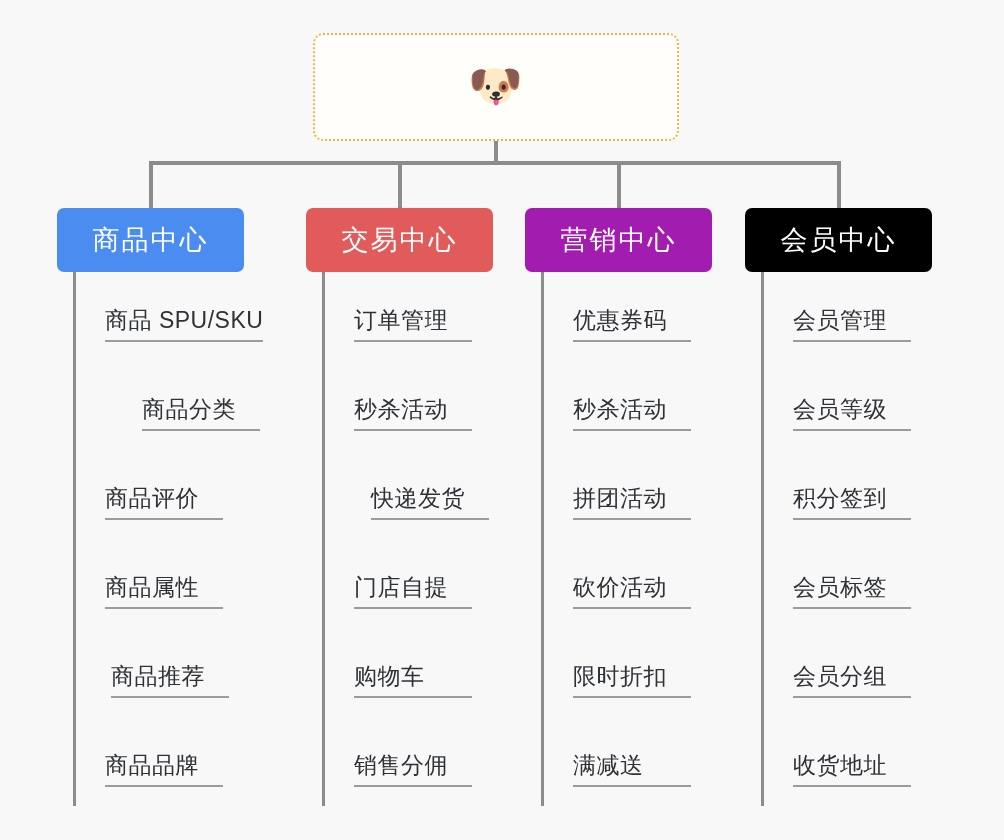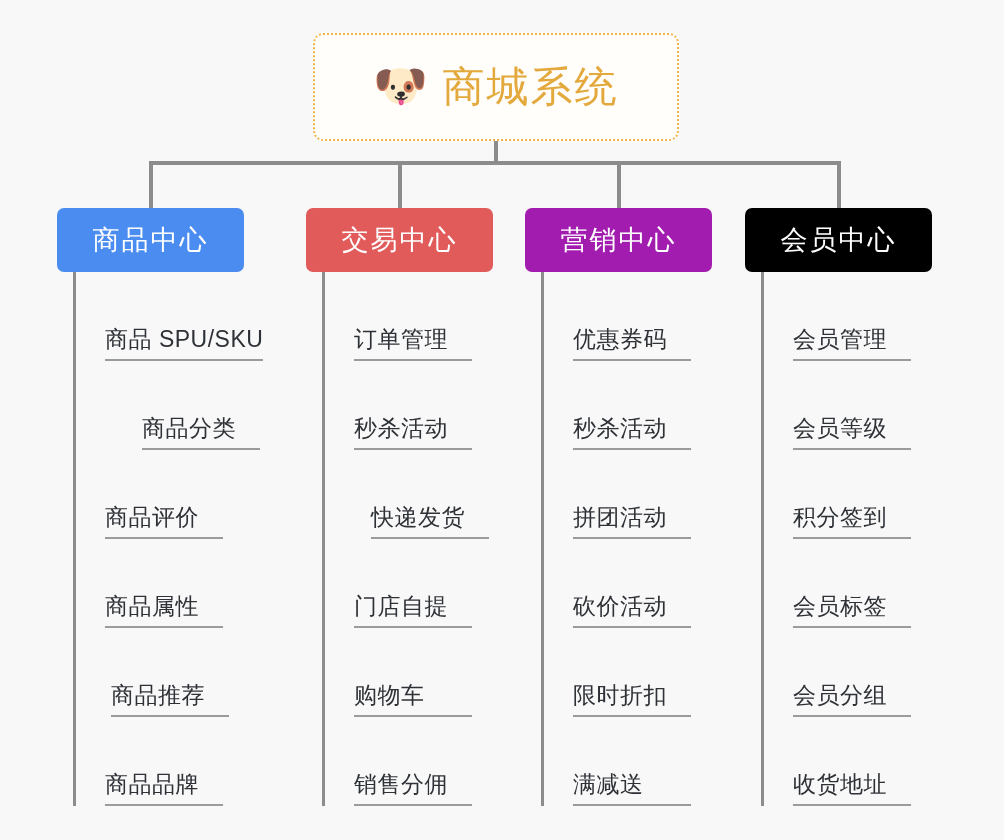--- a/index.html
+++ b/index.html
@@ -96,21 +96,21 @@
   .leaf-spine {
     position: absolute;
     left: 16px;
     top: 0;
     width: 3px;
     background: #8c8c8c;
   }
   .leaf-item {
     position: absolute;
     left: 19px;
-    height: 89px;
+    height: 70px;
     box-sizing: border-box;
     display: flex;
     align-items: flex-end;
     padding-left: 29px;
   }
   .leaf-label {
     font-size: 23px;
     color: #2e3136;
     line-height: 1;
     padding-bottom: 8px;
@@ -123,21 +123,20 @@
     min-width: 118px;
   }
 </style>
 </head>
 <body>
 
 <div id="canvas">
 
   <div class="root-box">
     <span class="root-emoji">🐶</span>
-    <span class="root-title">商城系统</span>
   </div>
 
   <div class="conn conn-stem"></div>
   <div class="conn conn-bus"></div>
 
   <div id="drops">
       <div class="conn conn-drop" style="left: 148.5px;"></div>
       <div class="conn conn-drop" style="left: 397.5px;"></div>
       <div class="conn conn-drop" style="left: 616.5px;"></div>
       <div class="conn conn-drop" style="left: 836.5px;"></div>

